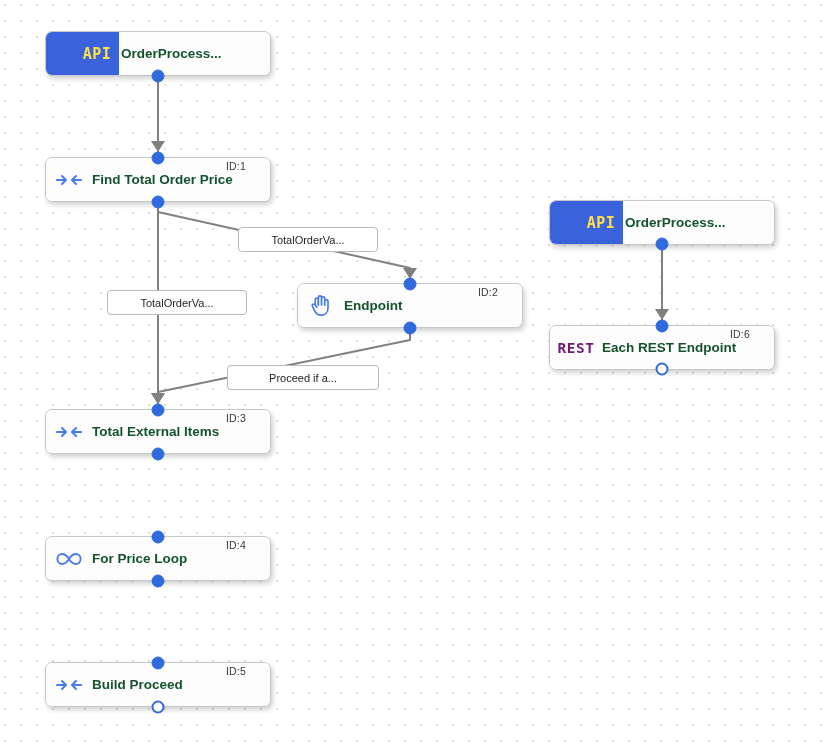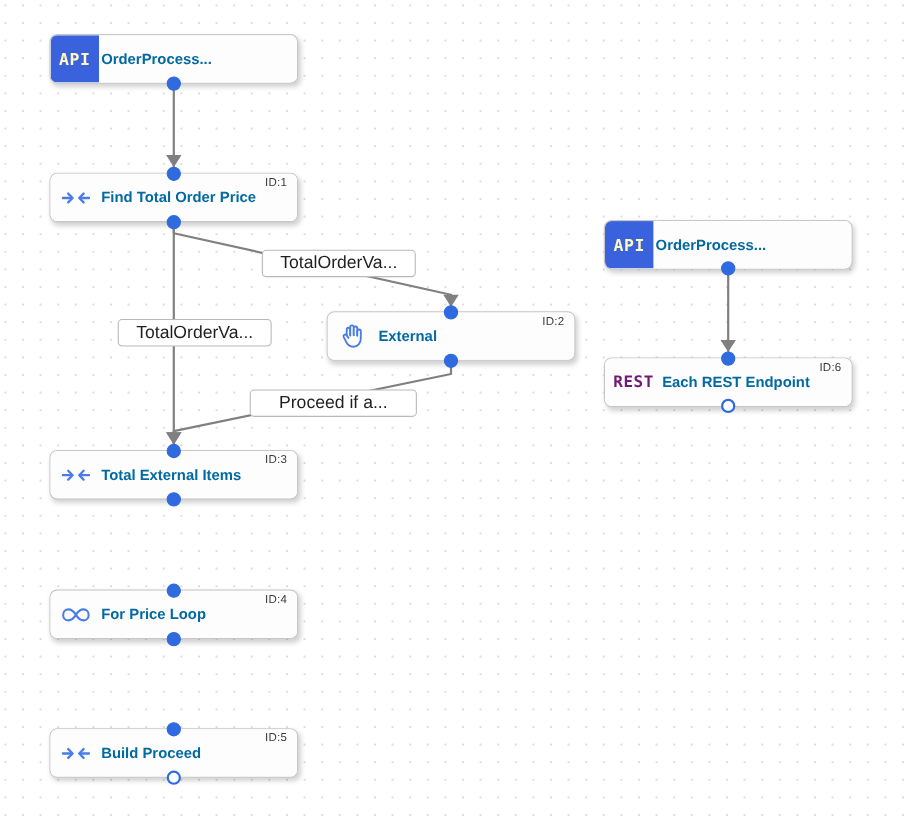--- a/index.html
+++ b/index.html
@@ -60,21 +60,22 @@
     display: flex;
     align-items: center;
     justify-content: center;
     font-family: "DejaVu Sans Mono", "Liberation Mono", monospace;
     font-weight: bold;
     font-size: 15px;
     letter-spacing: 0.5px;
   }
   .badge.filled {
     background: #3b62dd;
-    color: #fef9c3;
+    color: #fde047;
+    padding-left: 29px;
   }
   .badge.plain {
     background: transparent;
     color: #701a75;
     width: 52px;
     min-width: 52px;
     font-size: 14.5px;
   }
 
   
@@ -83,32 +84,32 @@
     min-width: 46px;
     display: flex;
     align-items: center;
     justify-content: center;
   }
   .icon-slot svg { display: block; }
 
   .node-title {
     font-size: 13.5px;
     font-weight: bold;
-    color: #0369a1;
+    color: #14532d;
     white-space: nowrap;
     overflow: hidden;
     text-overflow: ellipsis;
     padding-right: 10px;
   }
   .node-title.indent { margin-left: 2px; }
 
   .node-id {
     position: absolute;
     top: 2px;
-    right: 9px;
+    right: 24px;
     font-size: 10.5px;
     color: #3a3a3a;
     letter-spacing: 0.2px;
   }
 
   
   .port {
     position: absolute;
     width: 13px;
     height: 13px;
@@ -130,21 +131,21 @@
   .edge-label {
     position: absolute;
     box-sizing: border-box;
     height: 25px;
     display: flex;
     align-items: center;
     justify-content: center;
     background: #ffffff;
     border: 1px solid #b9b9b9;
     border-radius: 4px;
-    font-size: 16px;
+    font-size: 11px;
     color: #1f1f1f;
     padding: 0 10px;
     white-space: nowrap;
     z-index: 5;
   }
 </style>
 </head>
 <body>
 
 <div id="canvas">
@@ -202,21 +203,21 @@
       <g stroke="#4a7ce8" stroke-width="1.7" stroke-linecap="round" stroke-linejoin="round" fill="#ffffff">
         <path d="M5.2 13.2 V5.6 a1.6 1.6 0 0 1 3.2 0 v5.4"></path>
         <path d="M8.4 10.6 V3.4 a1.6 1.6 0 0 1 3.2 0 v7.2"></path>
         <path d="M11.6 10.8 V4.4 a1.6 1.6 0 0 1 3.2 0 v6.6"></path>
         <path d="M14.8 11.2 V7.2 a1.6 1.6 0 0 1 3.2 0 v6.6
                  c0 4.4 -2.8 7.4 -6.8 7.4 c-3.6 0 -5.6 -2.2 -6.6 -4.6
                  l-2.2 -4.4 a1.5 1.5 0 0 1 2.5 -1.6 l1.9 2.6"></path>
       </g>
     </svg>
           </div>
-          <div class="node-title">External</div>
+          <div class="node-title">Endpoint</div>
           <div class="node-id">ID:2</div>
         </div>
       </div>
       <div class="node" style="left: 45px; top: 409px; width: 226px; height: 45px;">
         <div class="node-inner">
           <div class="icon-slot">
     <svg width="26" height="18" viewBox="0 0 26 18" fill="none">
       <g stroke="#4a7ce8" stroke-width="2.1" stroke-linecap="round" stroke-linejoin="round">
         <path d="M1 9 h8"></path>
         <path d="M6 5 l4 4 -4 4"></path>
@@ -270,21 +271,21 @@
           <div class="badge plain">REST</div>
           <div class="node-title">Each REST Endpoint</div>
           <div class="node-id">ID:6</div>
         </div>
       </div>
     </div>
 
   <div id="label-layer">
       <div class="edge-label" style="left: 238px; top: 227px; width: 140px;">TotalOrderVa...</div>
       <div class="edge-label" style="left: 107px; top: 290px; width: 140px;">TotalOrderVa...</div>
-      <div class="edge-label" style="left: 227px; top: 354px; width: 152px;">Proceed if a...</div>
+      <div class="edge-label" style="left: 227px; top: 365px; width: 152px;">Proceed if a...</div>
     </div>
 
 <div class="port solid" style="left: 158px; top: 76px;"></div>
     <div class="port solid" style="left: 158px; top: 158px;"></div>
     <div class="port solid" style="left: 158px; top: 202px;"></div>
     <div class="port solid" style="left: 410px; top: 284px;"></div>
     <div class="port solid" style="left: 410px; top: 328px;"></div>
     <div class="port solid" style="left: 158px; top: 410px;"></div>
     <div class="port solid" style="left: 158px; top: 454px;"></div>
     <div class="port solid" style="left: 158px; top: 537px;"></div>

